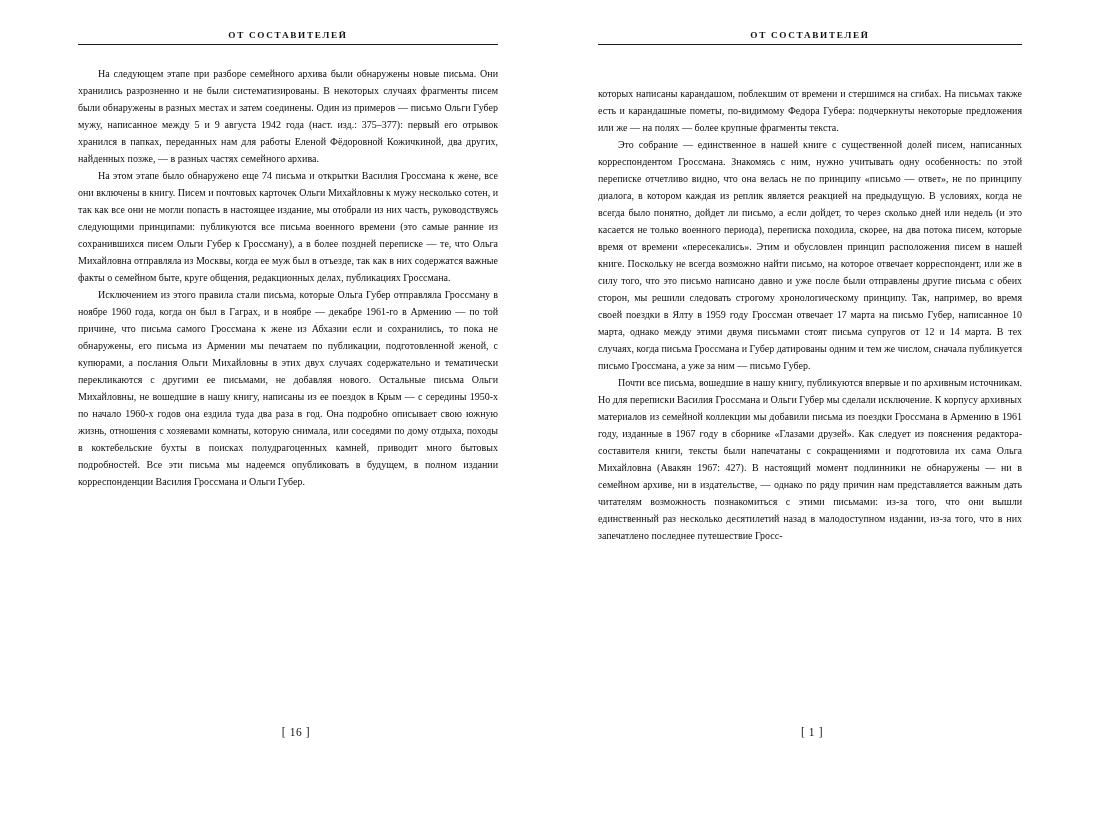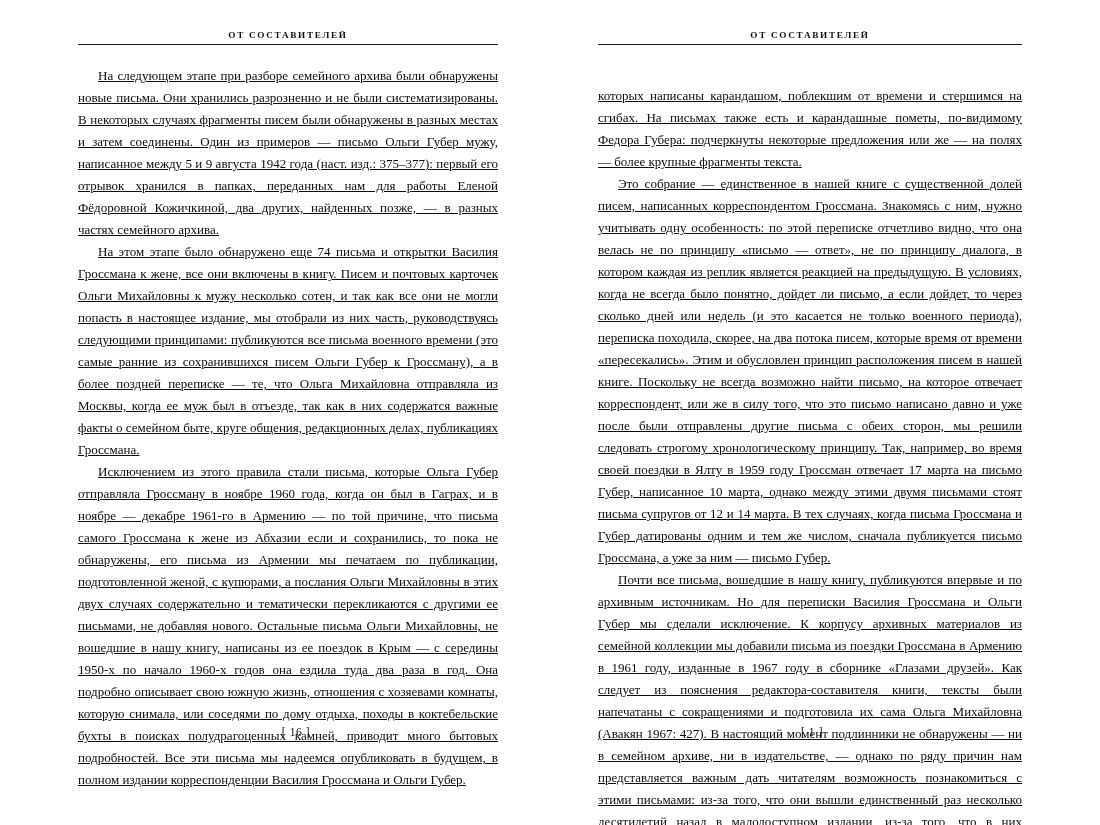--- a/index.html
+++ b/index.html
@@ -46,26 +46,25 @@
     font-size: 9.2px;
     letter-spacing: 1.7px;
     font-weight: bold;
     text-transform: uppercase;
     color: #121212;
     padding-bottom: 4px;
     border-bottom: 1px solid #1a1a1a;
     margin-bottom: 20px;
   }
   .body-text {
-    font-size: 13px;
-    line-height: 22px;
+    font-size: 10px;
+    line-height: 17px;
     text-align: justify;
     text-justify: inter-word;
     hyphens: manual;
-    text-decoration: underline;
     -webkit-hyphens: manual;
   }
   .body-text p {
     margin: 0;
     text-indent: 20px;
   }
   .body-text p.noindent {
     text-indent: 0;
     margin-top: 40px;
   }

